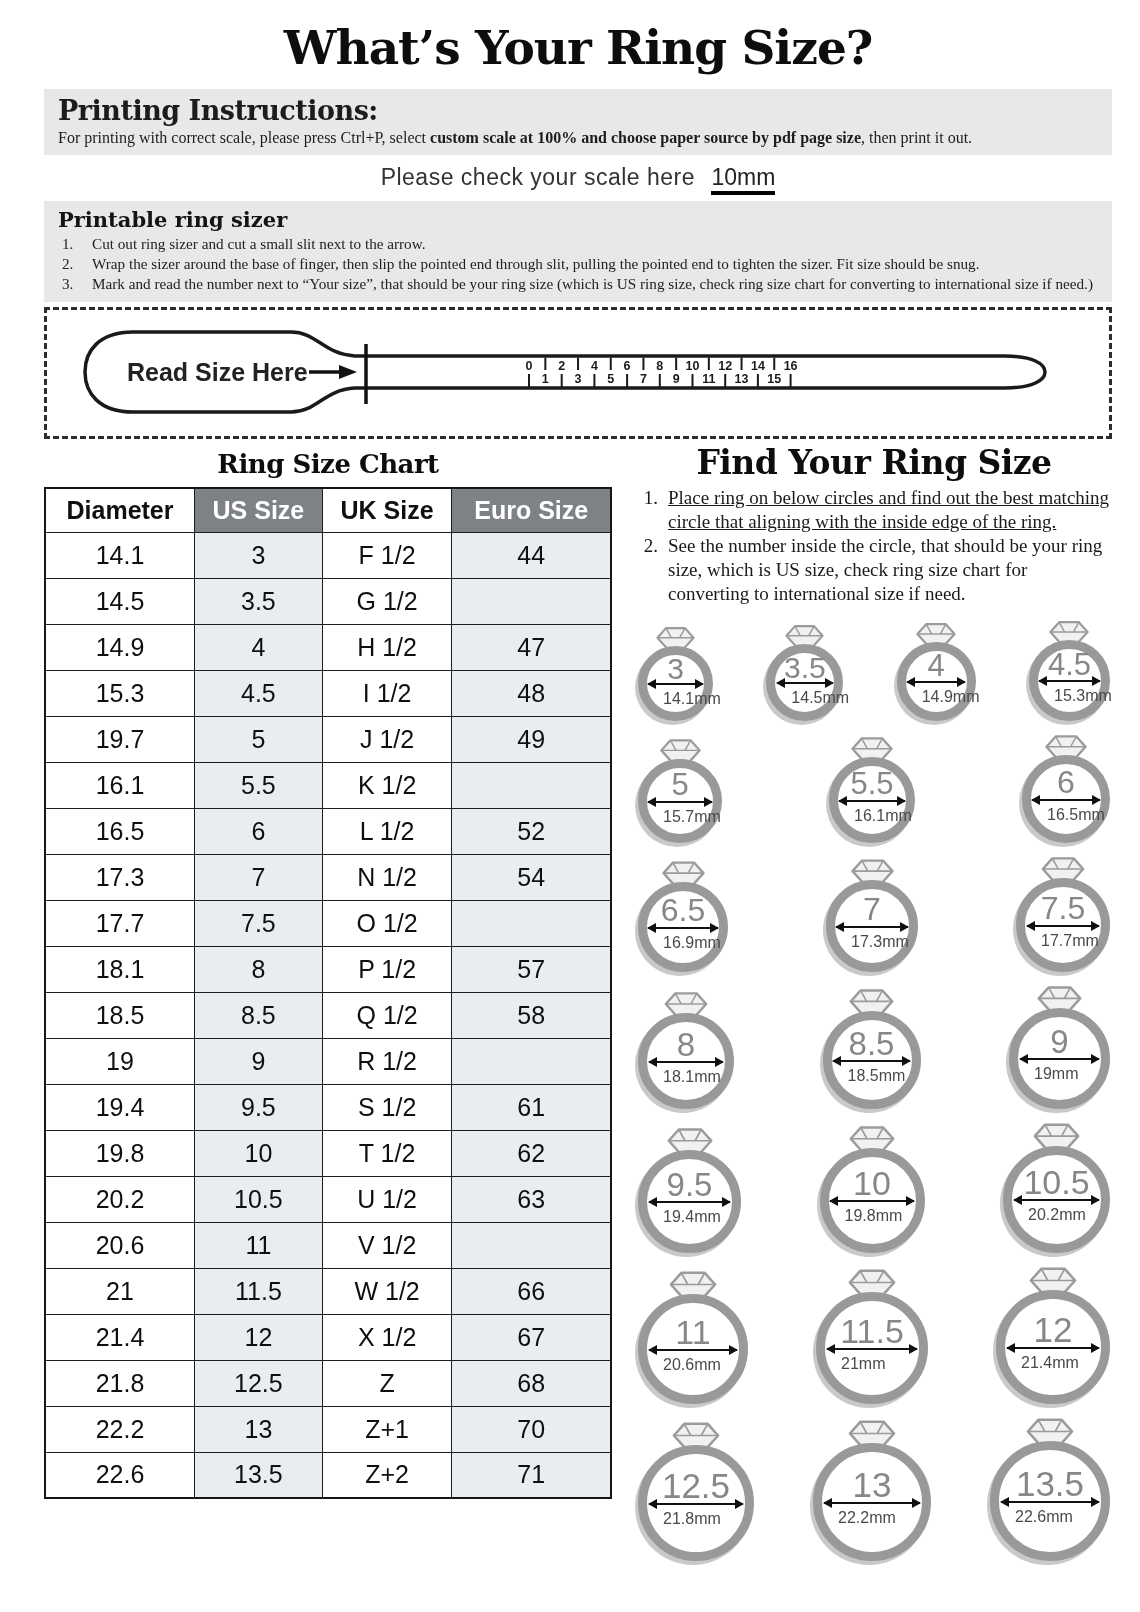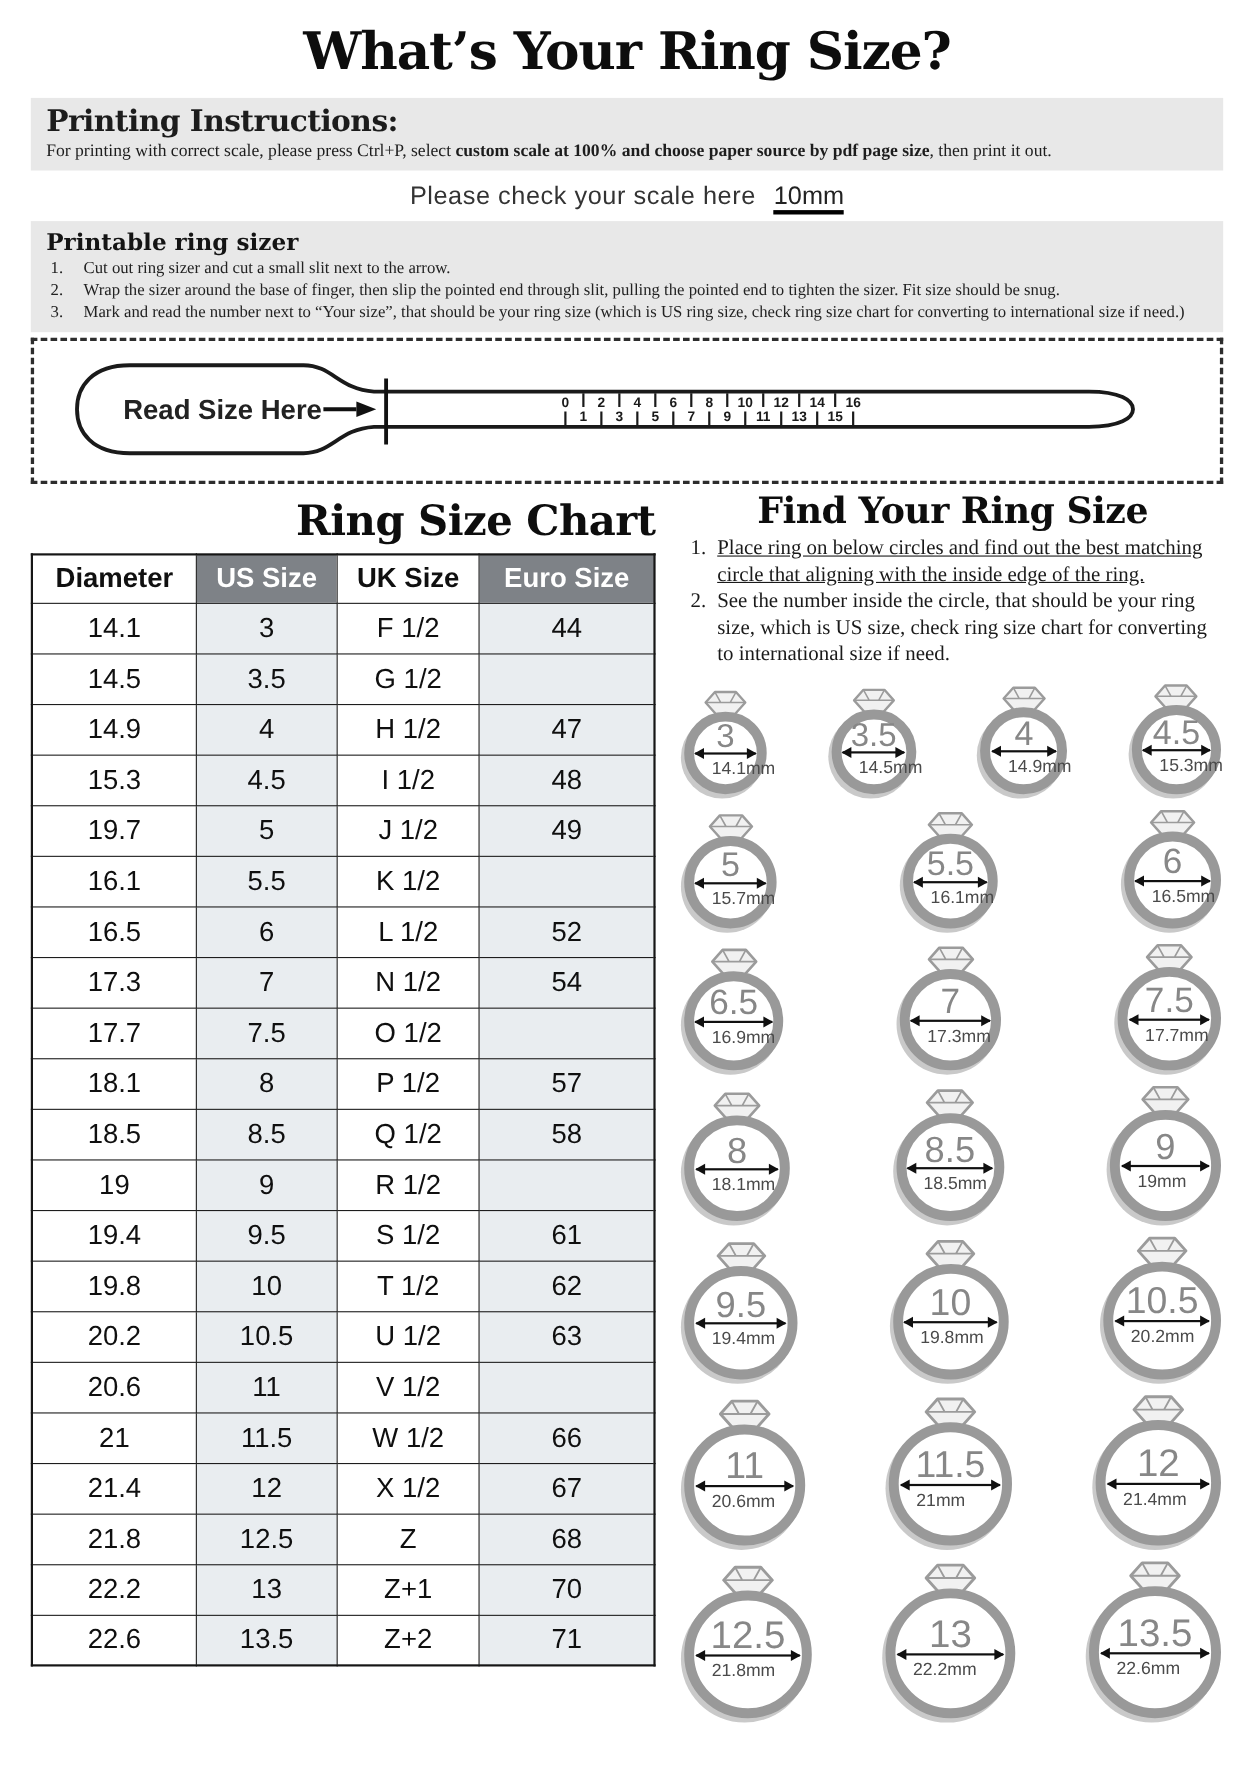--- a/index.html
+++ b/index.html
@@ -2,21 +2,21 @@
 <html><head>
 <meta charset="utf-8">
 <style>
   * { margin:0; padding:0; box-sizing:border-box; }
   html,body { background:#fff; }
   body {
     width:1140px; min-height:1612px;
     font-family:"Liberation Sans", sans-serif;
     color:#111; position:relative; overflow:hidden;
   }
-  .page { padding:20px 28px 10px 28px; }
+  .page { padding:20px 28px 10px 44px; }
 
   
   .main-title {
     font-family:"DejaVu Serif", serif;
     font-weight:700; font-size:47px; letter-spacing:-1px;
     text-align:center; color:#0d0d0d; margin-bottom:14px;
   }
 
   
   .graybox { background:#e8e8e8; padding:6px 14px 8px 14px; }
@@ -49,21 +49,21 @@
 
   
   .cols { display:flex; margin-top:8px; }
   .col-left { width:568px; flex:0 0 568px; }
   .col-right { flex:1; padding-left:24px; }
 
   .section-title {
     font-family:"DejaVu Serif", serif; font-weight:700;
     text-align:center; color:#0d0d0d; letter-spacing:-0.5px;
   }
-  .chart-title { font-size:38px; margin:2px 0 8px 0;text-align:right; }
+  .chart-title { font-size:26px; margin:2px 0 8px 0; }
   .finder-title { font-size:33px; margin:-4px 0 4px 0; }
 
   
   table.ringchart { width:100%; border-collapse:collapse; border:2.5px solid #161616; }
   .ringchart th, .ringchart td {
     border:1.8px solid #1d1d1d; text-align:center; vertical-align:middle;
   }
   .ringchart th { height:44px; font-size:25px; font-weight:700; }
   .ringchart td { height:46px; font-size:25px; font-weight:400; color:#0f0f0f; }
   .th-white { background:#fff; color:#101010; }

